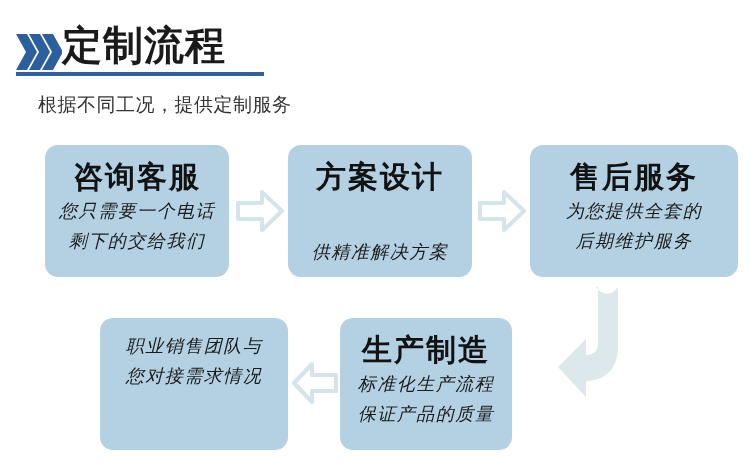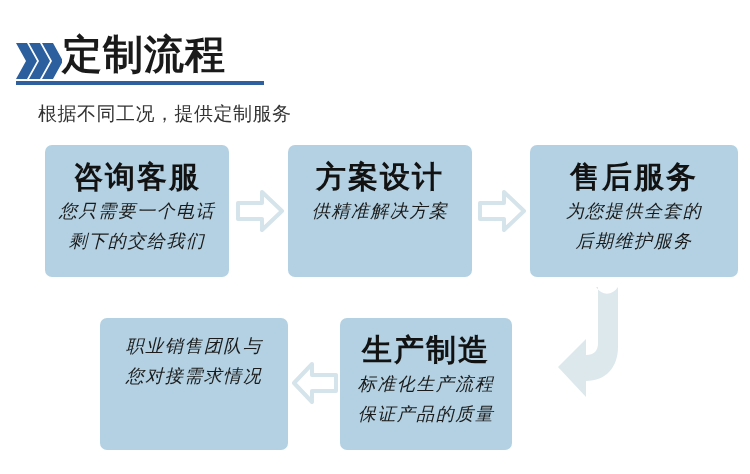--- a/index.html
+++ b/index.html
@@ -12,21 +12,21 @@
     background: #ffffff;
     font-family: "Liberation Sans", "DejaVu Sans", sans-serif;
     overflow: hidden;
     position: relative;
   }
 
   
   #header {
     position: absolute;
     left: 0;
-    top: 15px;
+    top: 6px;
     width: 683px;
     height: 130px;
   }
   #chevron-icon {
     position: absolute;
     left: 16px;
     top: 26px;
     width: 46px;
     height: 40px;
   }
@@ -56,21 +56,21 @@
     font-size: 19px;
     color: #333333;
     letter-spacing: 0.5px;
     white-space: nowrap;
   }
 
   
   .card {
     position: absolute;
     background: #b3d1e2;
-    border-radius: 7px;
+    border-radius: 13px;
     box-sizing: border-box;
     display: flex;
     flex-direction: column;
     align-items: center;
     justify-content: flex-start;
   }
   .card-title {
     font-size: 30px;
     font-weight: 700;
     color: #121212;
@@ -83,21 +83,21 @@
     color: #1b1b1b;
     font-style: italic;
     font-family: Liberation Serif, serif;
     letter-spacing: 1.5px;
     line-height: 30px;
     text-align: center;
     white-space: nowrap;
   }
 
   #card-1 { left: 45px;  top: 145px; width: 184px; height: 132px; padding-top: 13px; }
-  #card-2 { left: 288px; top: 145px; width: 184px; height: 132px; padding-top: 13px; }
+  #card-2 { left: 288px; top: 145px; width: 184px; height: 132px; padding-top: 13px; gap: 41px; }
   #card-3 { left: 530px; top: 145px; width: 208px; height: 132px; padding-top: 13px; }
   #card-4 { left: 100px; top: 318px; width: 188px; height: 132px; padding-top: 13px; }
   #card-5 { left: 340px; top: 318px; width: 172px; height: 132px; padding-top: 13px; }
 
   
   .arrow {
     position: absolute;
   }
   #arrow-1 { left: 236px; top: 188px; width: 48px; height: 46px; }
   #arrow-2 { left: 478px; top: 188px; width: 48px; height: 46px; }

